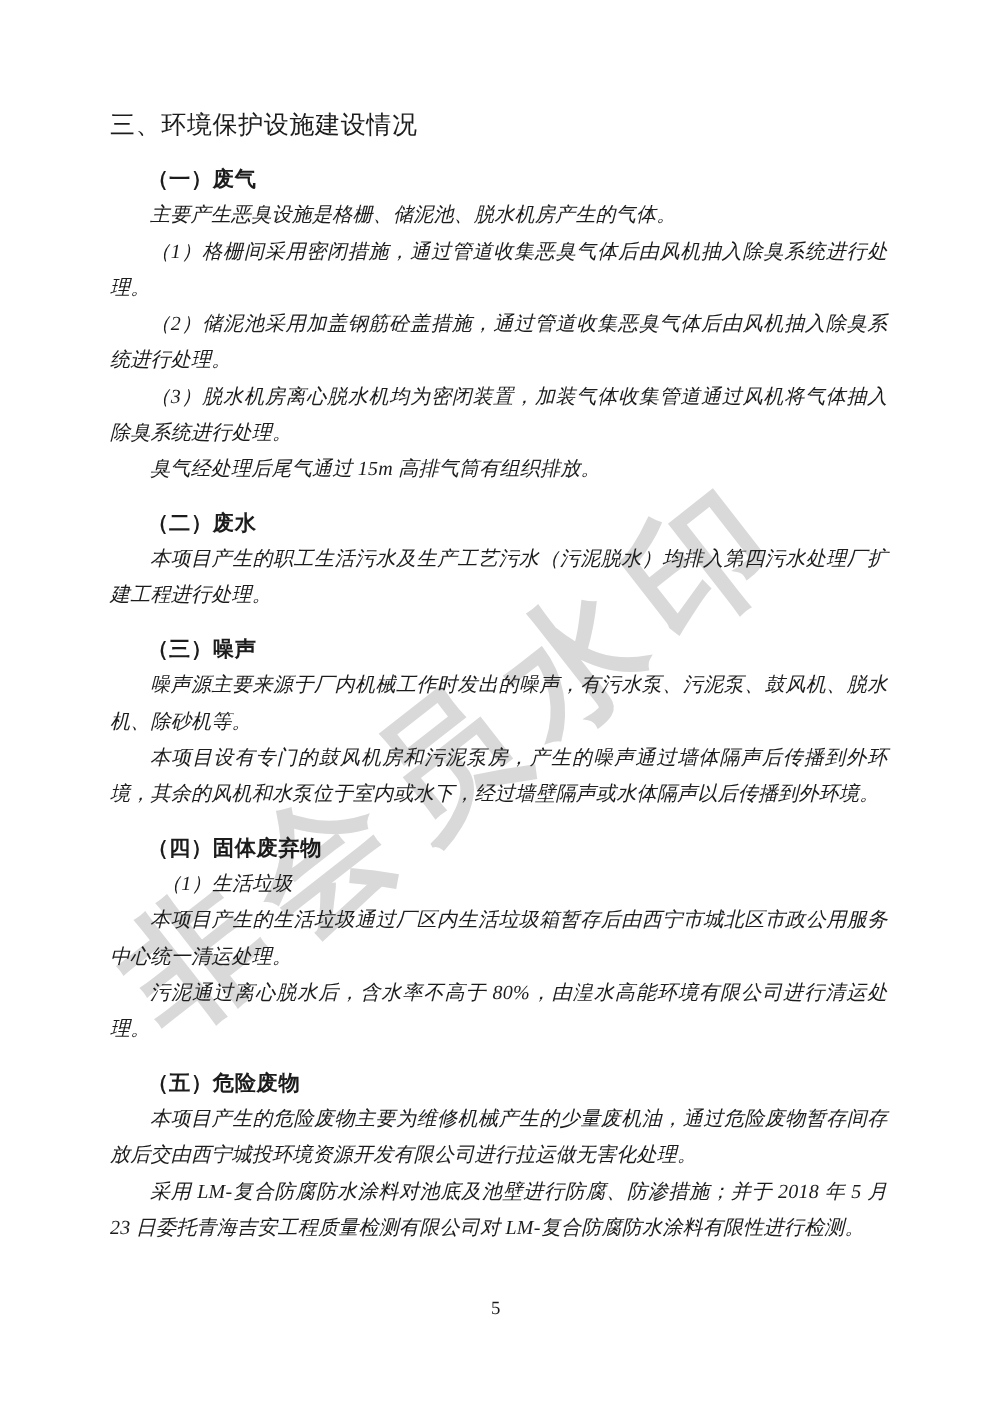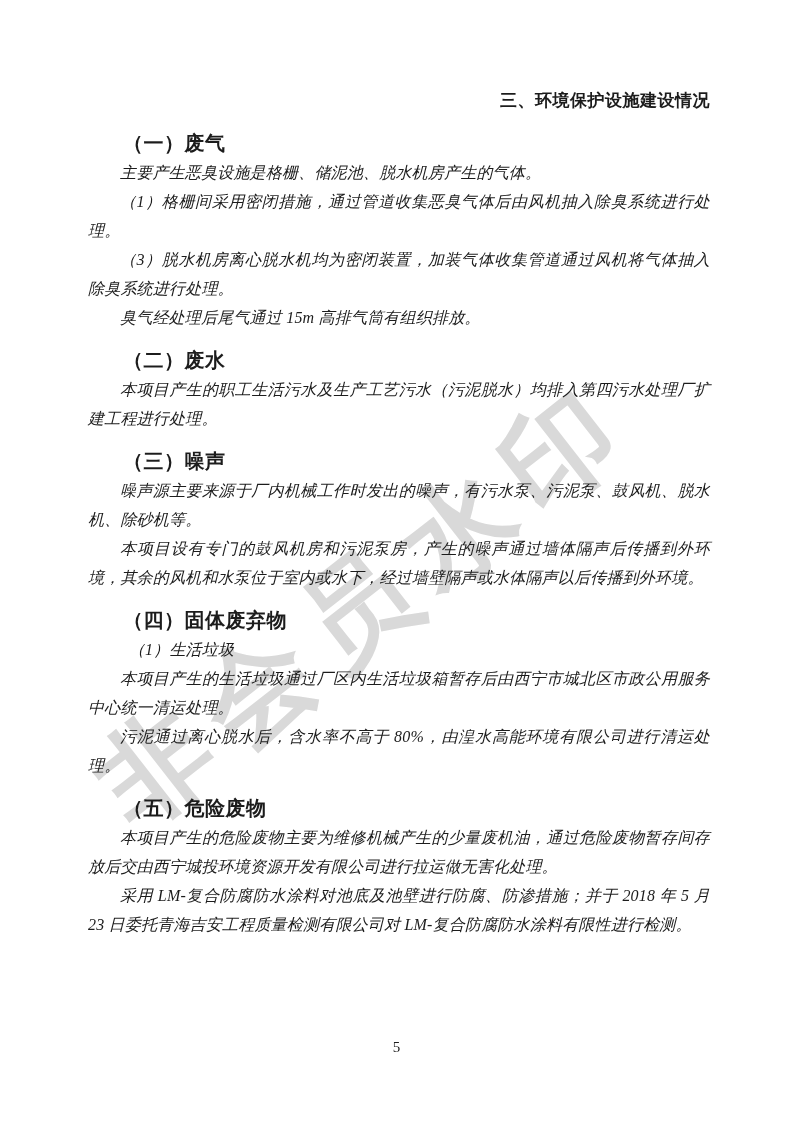--- a/index.html
+++ b/index.html
@@ -32,29 +32,28 @@
     user-select: none;
   }
   .content {
     position: absolute;
     left: 88px;
     top: 86px;
     width: 622px;
     z-index: 1;
   }
   .doc-title {
-    font-size: 17px;
-    font-weight: bold;
+    font-size: 20px;
+    font-weight: normal;
     line-height: 29px;
     margin: 0 0 7px 0;
     letter-spacing: 0.5px;
-    text-align: right;
   }
   .sec-heading {
-    font-size: 20px;
+    font-size: 17px;
     font-weight: bold;
     line-height: 29px;
     margin: 14px 0 0 0;
     text-indent: 1.75em;
     letter-spacing: 0.5px;
   }
   .para {
     font-size: 16px;
     line-height: 29px;
     margin: 0;
@@ -87,20 +86,21 @@
   <div class="watermark">非会员水印</div>
 
   <div class="content">
 
     <h1 class="doc-title">三、环境保护设施建设情况</h1>
 
     <section>
       <h2 class="sec-heading">（一）废气</h2>
       <p class="para">主要产生恶臭设施是格栅、储泥池、脱水机房产生的气体。</p>
       <p class="para">（1）格栅间采用密闭措施，通过管道收集恶臭气体后由风机抽入除臭系统进行处理。</p>
+      <p class="para">（2）储泥池采用加盖钢筋砼盖措施，通过管道收集恶臭气体后由风机抽入除臭系统进行处理。</p>
       <p class="para">（3）脱水机房离心脱水机均为密闭装置，加装气体收集管道通过风机将气体抽入除臭系统进行处理。</p>
       <p class="para">臭气经处理后尾气通过 15m 高排气筒有组织排放。</p>
     </section>
 
     <section>
       <h2 class="sec-heading">（二）废水</h2>
       <p class="para">本项目产生的职工生活污水及生产工艺污水（污泥脱水）均排入第四污水处理厂扩建工程进行处理。</p>
     </section>
 
     <section>

